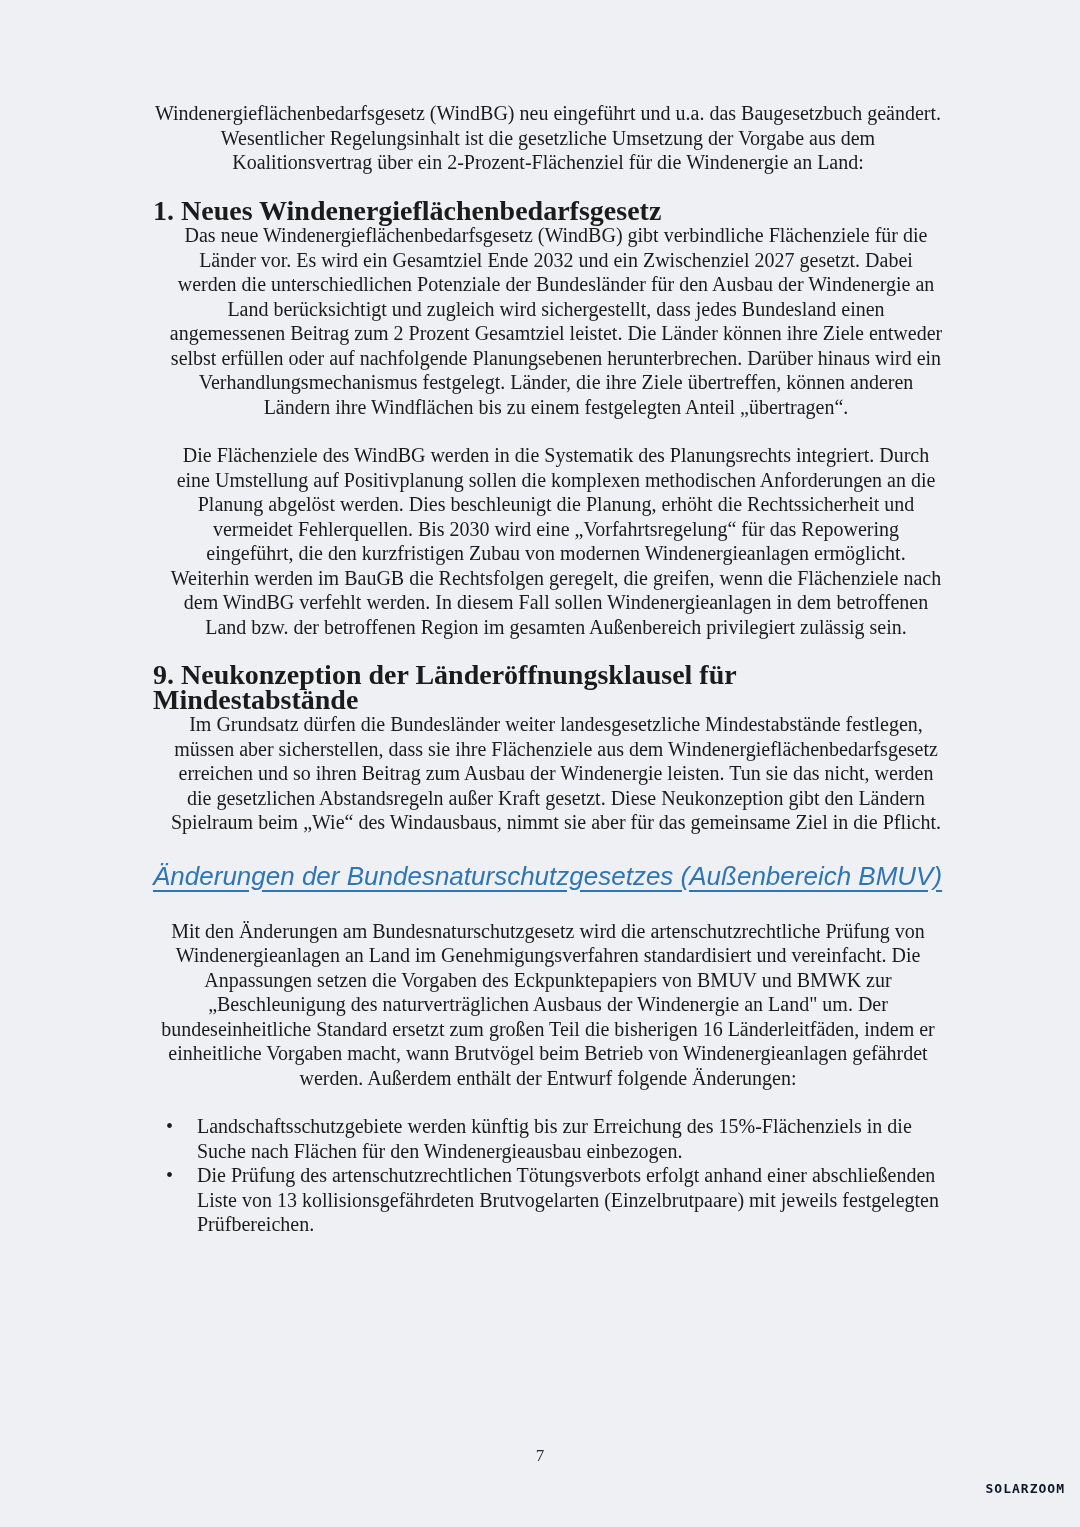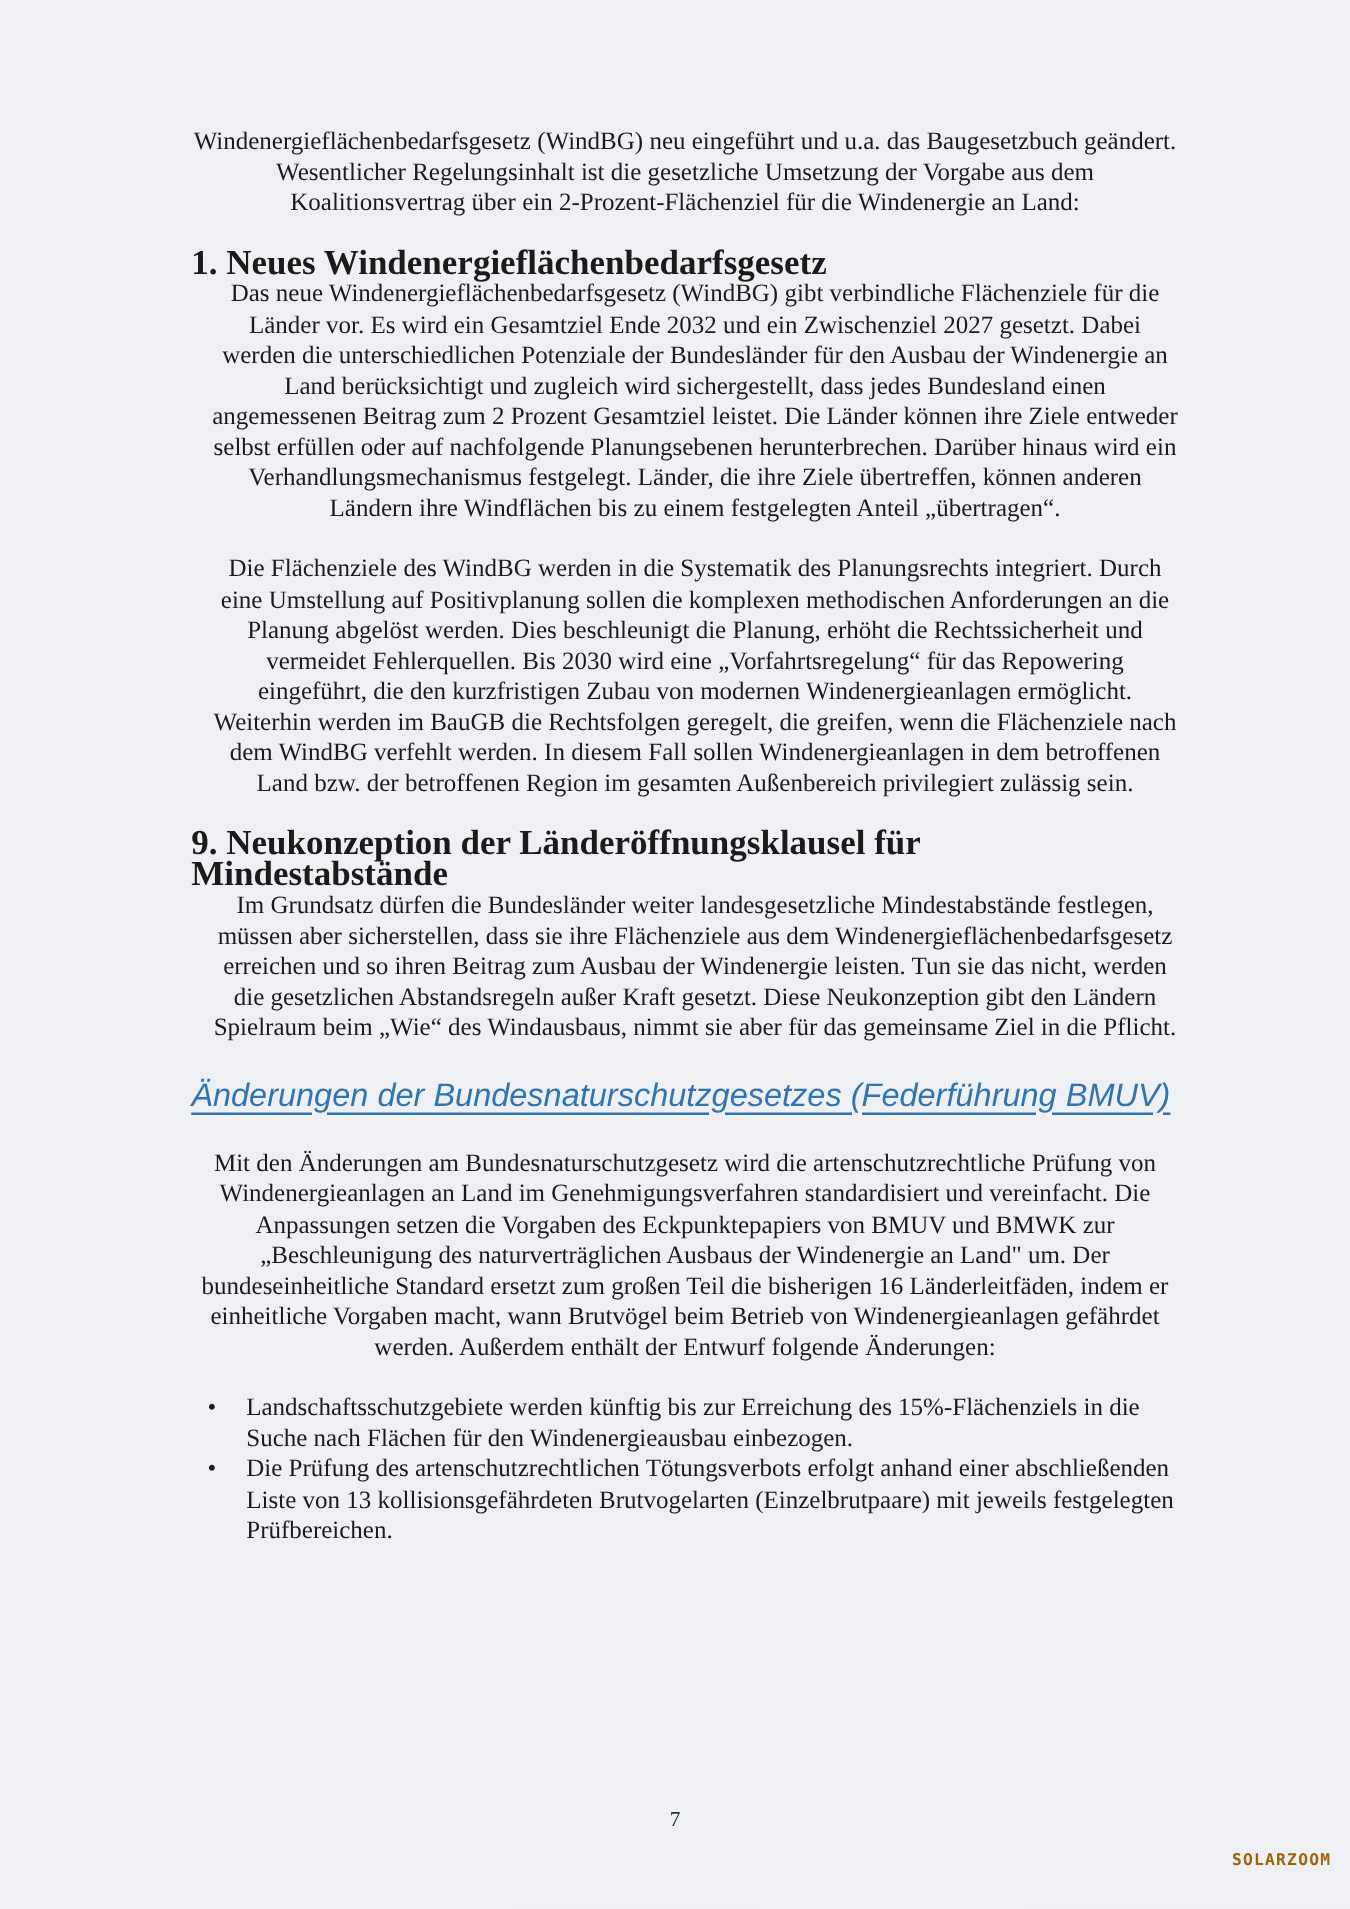--- a/index.html
+++ b/index.html
@@ -88,21 +88,21 @@
   }
 
   .watermark {
     position: absolute;
     right: 15px;
     top: 1481px;
     font-family: "DejaVu Sans Mono", monospace;
     font-weight: bold;
     font-size: 13px;
     letter-spacing: 1px;
-    color: #a16207;
+    color: #0f172a;
   }
 </style>
 </head>
 <body>
 
 <div class="page">
 
   <div class="content">
 
     <p class="body-par">Windenergieflächenbedarfsgesetz (WindBG) neu eingeführt und u.a. das Baugesetzbuch geändert. Wesentlicher Regelungsinhalt ist die gesetzliche Umsetzung der Vorgabe aus dem Koalitionsvertrag über ein 2-Prozent-Flächenziel für die Windenergie an Land:</p>
@@ -114,21 +114,21 @@
 
     <div class="doc-section">
       <p class="body-par">Die Flächenziele des WindBG werden in die Systematik des Planungsrechts integriert. Durch eine Umstellung auf Positivplanung sollen die komplexen methodischen Anforderungen an die Planung abgelöst werden. Dies beschleunigt die Planung, erhöht die Rechtssicherheit und vermeidet Fehlerquellen. Bis 2030 wird eine „Vorfahrtsregelung“ für das Repowering eingeführt, die den kurzfristigen Zubau von modernen Windenergieanlagen ermöglicht. Weiterhin werden im BauGB die Rechtsfolgen geregelt, die greifen, wenn die Flächenziele nach dem WindBG verfehlt werden. In diesem Fall sollen Windenergieanlagen in dem betroffenen Land bzw. der betroffenen Region im gesamten Außenbereich privilegiert zulässig sein.</p>
     </div>
 
     <div class="doc-section">
       <h3 class="sec-heading">9. Neukonzeption der Länderöffnungsklausel für Mindestabstände</h3>
       <p class="body-par">Im Grundsatz dürfen die Bundesländer weiter landesgesetzliche Mindestabstände festlegen, müssen aber sicherstellen, dass sie ihre Flächenziele aus dem Windenergieflächenbedarfsgesetz erreichen und so ihren Beitrag zum Ausbau der Windenergie leisten. Tun sie das nicht, werden die gesetzlichen Abstandsregeln außer Kraft gesetzt. Diese Neukonzeption gibt den Ländern Spielraum beim „Wie“ des Windausbaus, nimmt sie aber für das gemeinsame Ziel in die Pflicht.</p>
     </div>
 
-    <h2 class="link-heading">Änderungen der Bundesnaturschutzgesetzes (Federführung BMUV)</h2>
+    <h2 class="link-heading">Änderungen der Bundesnaturschutzgesetzes (Außenbereich BMUV)</h2>
 
     <p class="body-par">Mit den Änderungen am Bundesnaturschutzgesetz wird die artenschutzrechtliche Prüfung von Windenergieanlagen an Land im Genehmigungsverfahren standardisiert und vereinfacht. Die Anpassungen setzen die Vorgaben des Eckpunktepapiers von BMUV und BMWK zur „Beschleunigung des naturverträglichen Ausbaus der Windenergie an Land" um. Der bundeseinheitliche Standard ersetzt zum großen Teil die bisherigen 16 Länderleitfäden, indem er einheitliche Vorgaben macht, wann Brutvögel beim Betrieb von Windenergieanlagen gefährdet werden. Außerdem enthält der Entwurf folgende Änderungen:</p>
 
     <ul class="bullet-list">
       <li class="bullet-item">
         <span class="bullet-dot">•</span>
         <span class="bullet-text">Landschaftsschutzgebiete werden künftig bis zur Erreichung des 15%-Flächenziels in die Suche nach Flächen für den Windenergieausbau einbezogen.</span>
       </li>
       <li class="bullet-item">
         <span class="bullet-dot">•</span>

